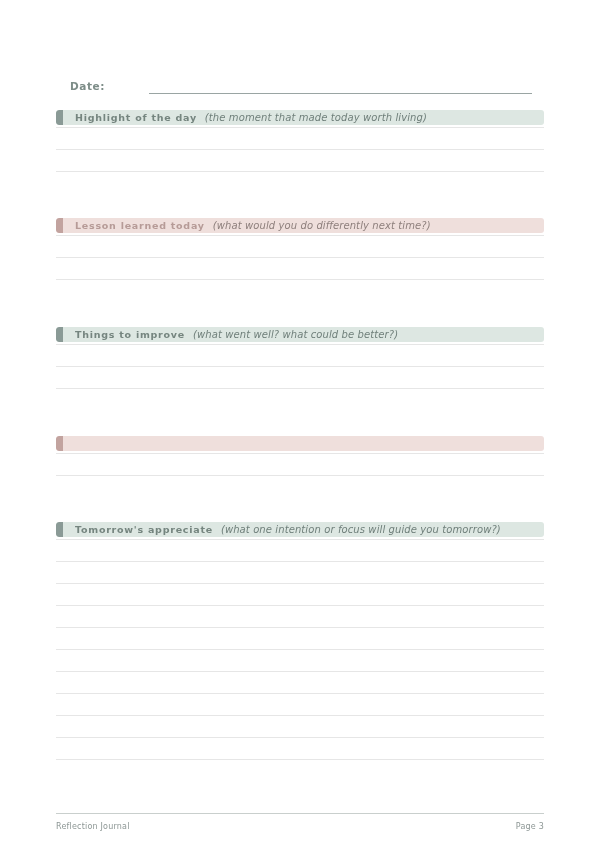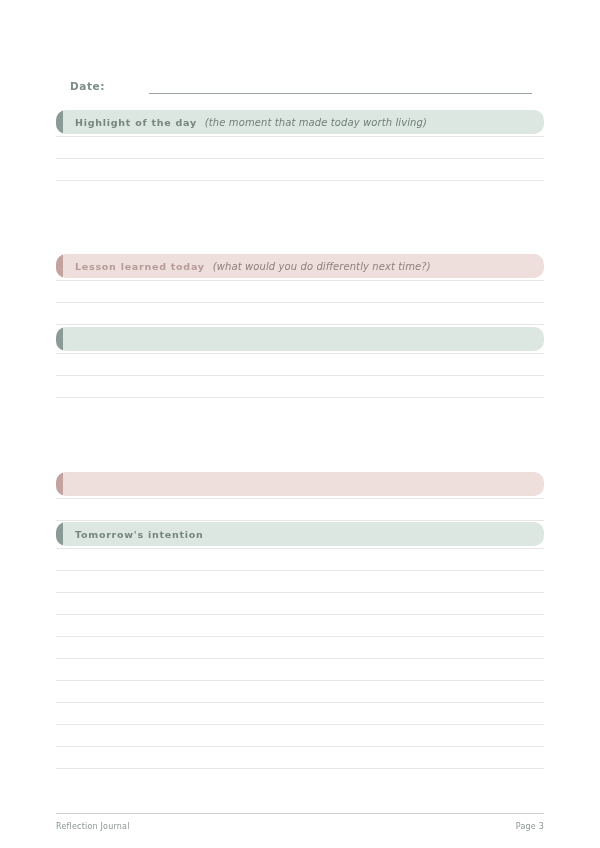--- a/index.html
+++ b/index.html
@@ -49,22 +49,22 @@
   }
 
   
   .section {
     position: absolute;
     left: 56px;
     width: 488px;
   }
   .sec-header {
     position: relative;
-    height: 24px;
-    border-radius: 10px;
+    height: 15px;
+    border-radius: 3px;
     display: flex;
     align-items: center;
     overflow: hidden;
   }
   .sec-accent {
     position: absolute;
     left: 0; top: 0;
     width: 7px;
     height: 100%;
     border-radius: 3px 0 0 3px;
@@ -87,21 +87,21 @@
     margin-left: 8px;
   }
 
   
   .theme-green .sec-header { background: #dde7e2; }
   .theme-green .sec-accent { background: #8a9a96; }
   .theme-green .sec-title  { color: #75857f; }
   .theme-green .sec-hint   { color: #6f7f7a; }
 
   
-  .theme-rose .sec-header { background: #efdfdc; margin-top: 36px; }
+  .theme-rose .sec-header { background: #efdfdc; }
   .theme-rose .sec-accent { background: #c2a39f; }
   .theme-rose .sec-title  { color: #b69b97; }
   .theme-rose .sec-hint   { color: #8d7f7c; text-align: right; }
 
   
   .lines {
     position: relative;
     width: 100%;
   }
   .rule {
@@ -169,41 +169,46 @@
         </div>
         <div class="lines" style="height: 66px;">
           <div class="rule" style="top: 2px;"></div>
           <div class="rule" style="top: 24px;"></div>
           <div class="rule" style="top: 46px;"></div>
         </div>
       </div>
       <div class="section theme-green" style="top: 311px;">
         <div class="sec-header">
           <span class="sec-accent"></span>
+          <div class="sec-titles">
+            <span class="sec-title">Things to improve</span>
+            <span class="sec-hint">(what went well? what could be better?)</span>
+          </div>
         </div>
         <div class="lines" style="height: 66px;">
           <div class="rule" style="top: 2px;"></div>
           <div class="rule" style="top: 24px;"></div>
           <div class="rule" style="top: 46px;"></div>
         </div>
       </div>
       <div class="section theme-rose" style="top: 420px;">
         <div class="sec-header">
           <span class="sec-accent"></span>
         </div>
         <div class="lines" style="height: 44px;">
           <div class="rule" style="top: 2px;"></div>
           <div class="rule" style="top: 24px;"></div>
         </div>
       </div>
       <div class="section theme-green" style="top: 506px;">
         <div class="sec-header">
           <span class="sec-accent"></span>
           <div class="sec-titles">
-            <span class="sec-title">Tomorrow's intention</span>
+            <span class="sec-title">Tomorrow's appreciate</span>
+            <span class="sec-hint">(what one intention or focus will guide you tomorrow?)</span>
           </div>
         </div>
         <div class="lines" style="height: 242px;">
           <div class="rule" style="top: 2px;"></div>
           <div class="rule" style="top: 24px;"></div>
           <div class="rule" style="top: 46px;"></div>
           <div class="rule" style="top: 68px;"></div>
           <div class="rule" style="top: 90px;"></div>
           <div class="rule" style="top: 112px;"></div>
           <div class="rule" style="top: 134px;"></div>

